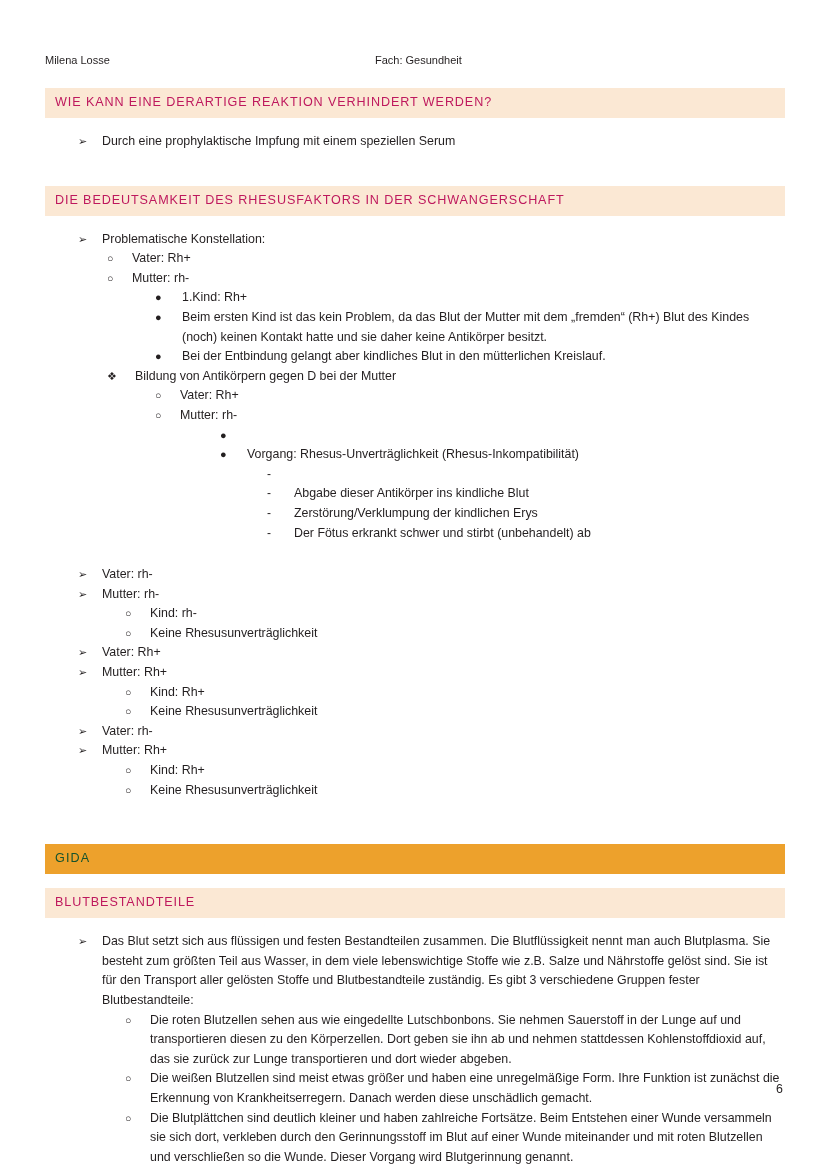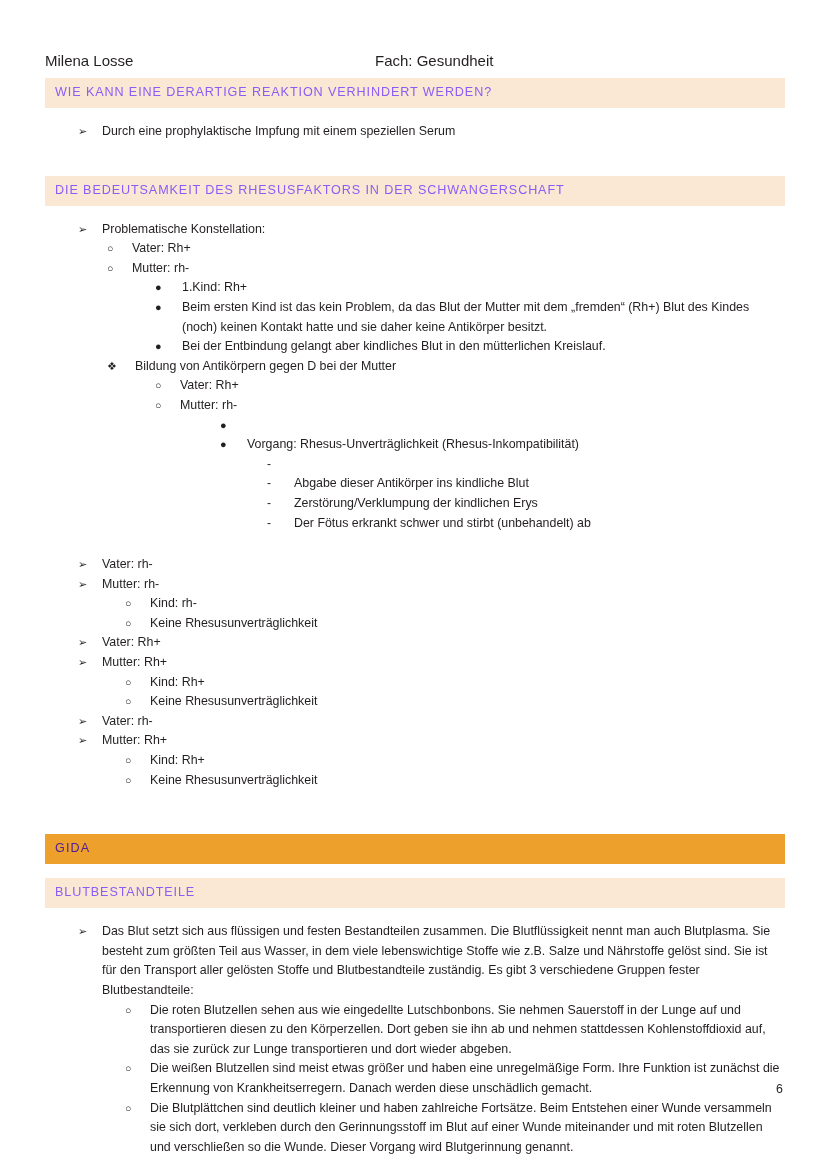--- a/index.html
+++ b/index.html
@@ -26,48 +26,48 @@
     position: absolute;
     left: 45px;
     top: 52px;
     width: 740px;
   }
 
   
   .doc-header {
     display: flex;
     align-items: baseline;
-    font-size: 15px;
+    font-size: 11px;
     line-height: 17px;
     color: #231f20;
-    margin-bottom: 9px;
+    margin-bottom: 19px;
     position: relative;
     height: 17px;
   }
   .doc-header .author { }
   .doc-header .subject {
     position: absolute;
     left: 330px;
   }
 
   
   .bar {
     background: #fbe8d4;
-    color: #8b5cf6;
+    color: #be185d;
     font-size: 12.6px;
     letter-spacing: 0.9px;
     font-weight: 400;
     padding: 7px 10px 8px 10px;
     box-sizing: border-box;
     width: 740px;
     line-height: 15px;
   }
   .bar.orange {
     background: #eda12c;
-    color: #4c1d95;
+    color: #14532d;
     letter-spacing: 1.1px;
   }
   .gap-sm { height: 14px; }
   .gap-md { height: 22px; }
   .gap-lg { height: 34px; }
   .gap-xl { height: 44px; }
 
   
   .li {
     display: flex;

